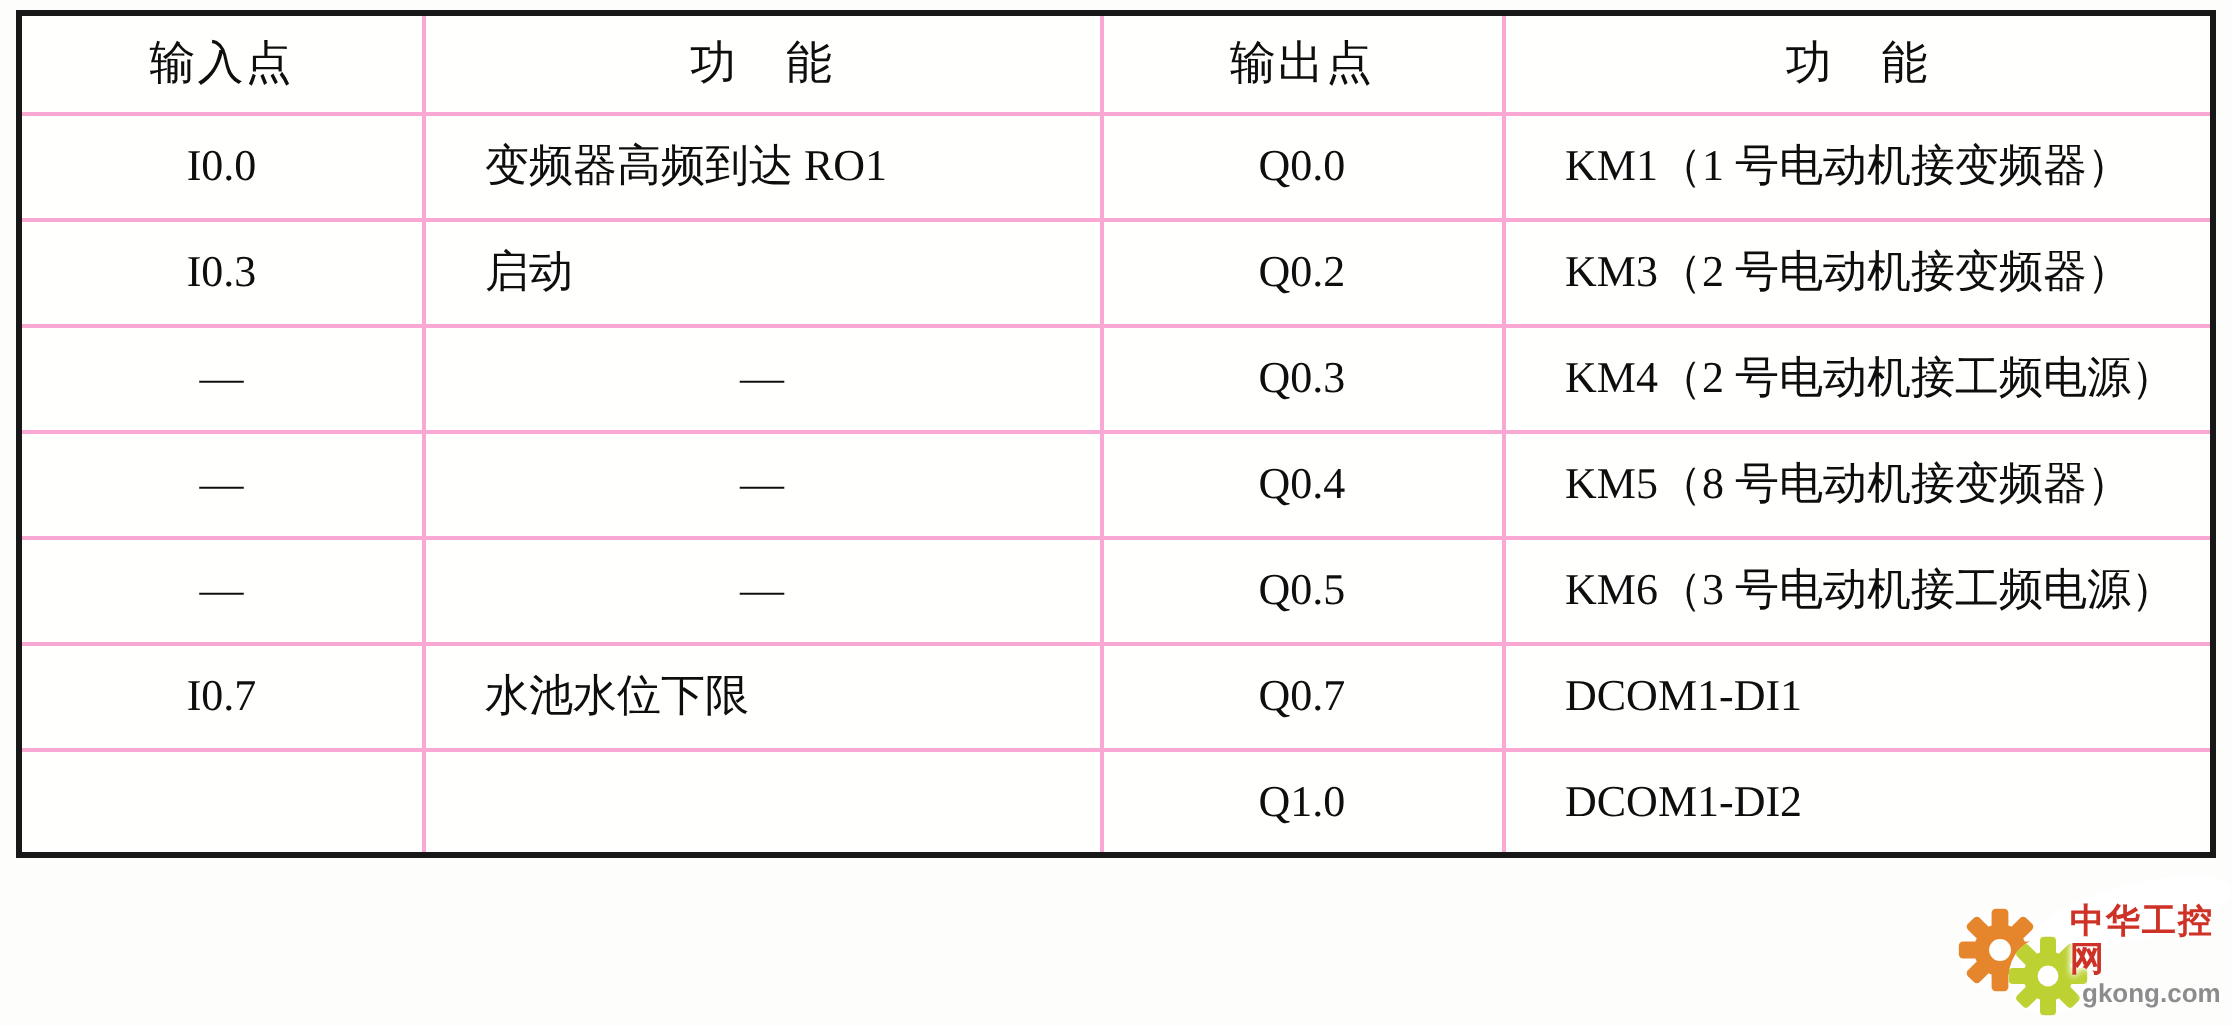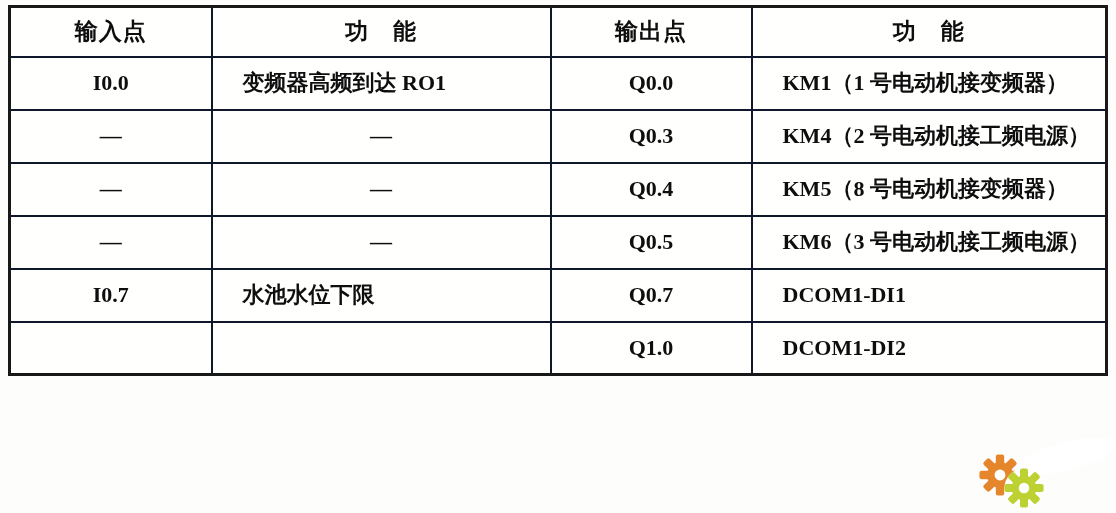--- a/index.html
+++ b/index.html
@@ -23,22 +23,22 @@
     border-collapse: collapse;
     table-layout: fixed;
     border: 3px solid #181818;
     background: #fffffe;
   }
   col.c1 { width: 202px; }
   col.c2 { width: 339px; }
   col.c3 { width: 201px; }
   col.c4 { width: 355px; }
   th, td {
-    border: 2px solid #0f172a;
-    font-weight: 700;
+    border: 2px solid #f9a8d4;
+    font-weight: 400;
     font-size: 22px;
     line-height: 1.1;
     white-space: nowrap;
     overflow: hidden;
   }
   thead th { height: 50px; text-align: center; font-size: 23px; letter-spacing: 1px; }
   tbody td { height: 53px; }
   td.center { text-align: center; }
   td.left { text-align: left; padding-left: 30px; }
   
@@ -103,20 +103,26 @@
         </tr>
     </thead>
     <tbody>
         <tr>
           <td class="center">I0.0</td>
           <td class="left">变频器高频到达 RO1</td>
           <td class="center">Q0.0</td>
           <td class="left">KM1（1 号电动机接变频器）</td>
         </tr>
         <tr>
+          <td class="center">I0.3</td>
+          <td class="left">启动</td>
+          <td class="center">Q0.2</td>
+          <td class="left">KM3（2 号电动机接变频器）</td>
+        </tr>
+        <tr>
           <td class="center">—</td>
           <td class="center">—</td>
           <td class="center">Q0.3</td>
           <td class="left">KM4（2 号电动机接工频电源）</td>
         </tr>
         <tr>
           <td class="center">—</td>
           <td class="center">—</td>
           <td class="center">Q0.4</td>
           <td class="left">KM5（8 号电动机接变频器）</td>
@@ -167,15 +173,19 @@
         <rect x="-10" y="-49" width="20" height="24" rx="5" transform="rotate(90)"></rect>
         <rect x="-10" y="-49" width="20" height="24" rx="5" transform="rotate(135)"></rect>
         <rect x="-10" y="-49" width="20" height="24" rx="5" transform="rotate(180)"></rect>
         <rect x="-10" y="-49" width="20" height="24" rx="5" transform="rotate(225)"></rect>
         <rect x="-10" y="-49" width="20" height="24" rx="5" transform="rotate(270)"></rect>
         <rect x="-10" y="-49" width="20" height="24" rx="5" transform="rotate(315)"></rect>
         <circle r="31"></circle>
       </g>
       <circle r="13" fill="#ffffff"></circle>
     </svg>
+    <div class="wm-text">
+      <div class="wm-name" style="color: rgb(206, 49, 38);">中华工控网</div>
+      <div class="wm-url" style="color: rgb(140, 140, 140);">gkong.com</div>
+    </div>
   </div>
 
 </div>
 
 </body></html>

